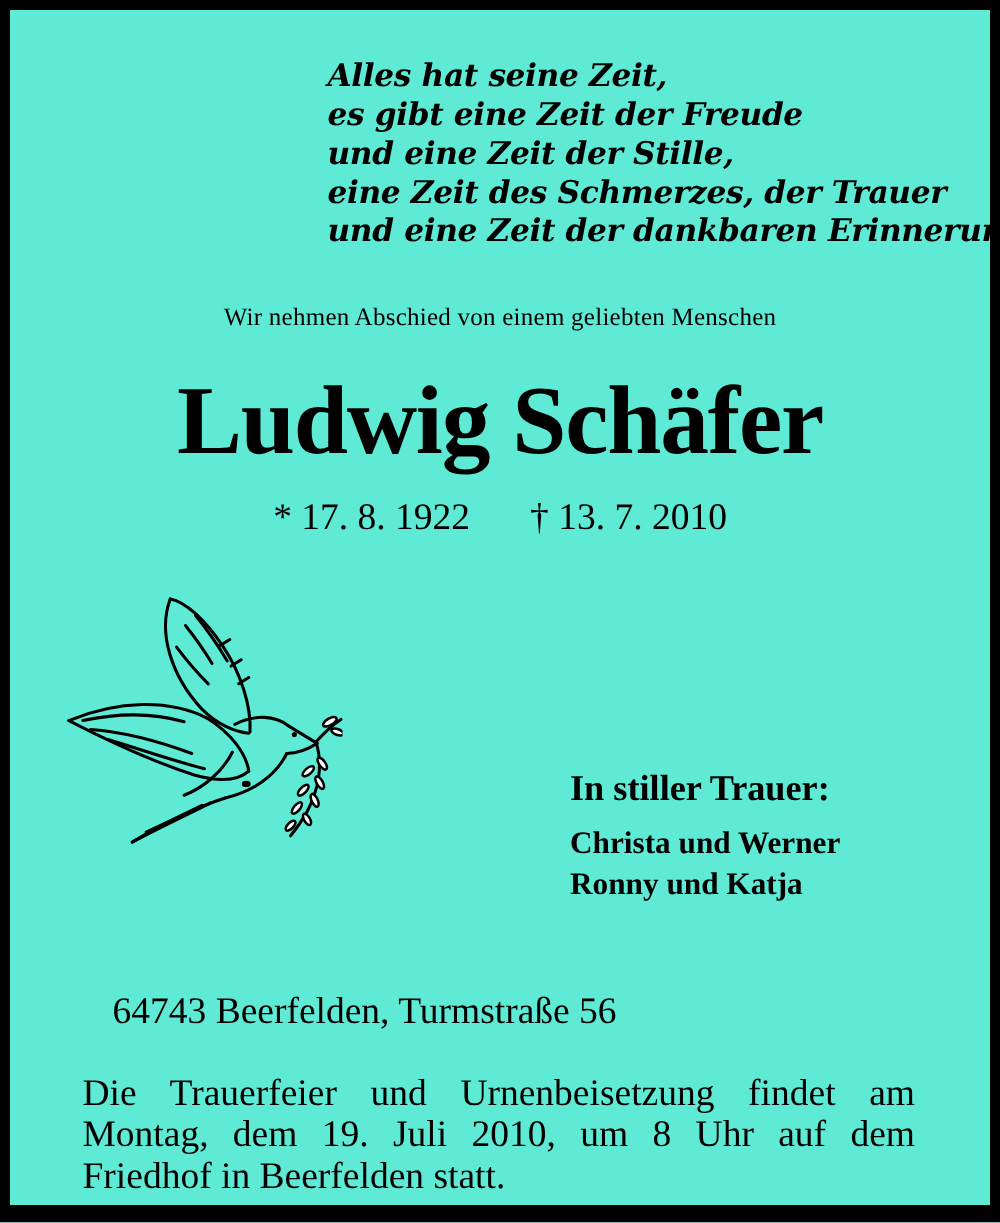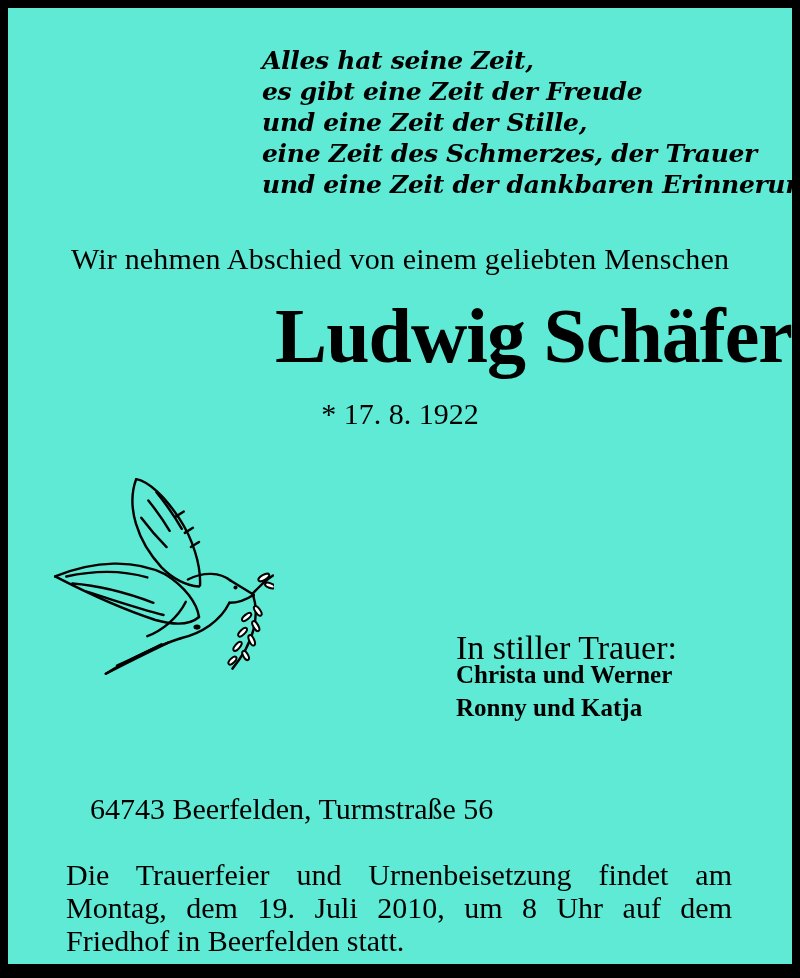--- a/index.html
+++ b/index.html
@@ -24,29 +24,29 @@
     font-weight: 600;
     font-size: 25px;
     line-height: 31px;
     letter-spacing: -0.3px;
     white-space: nowrap;
   }
 
   .intro {
     left: 0; right: 0; top: 236px;
     text-align: center;
-    font-size: 30px;
+    font-size: 20px;
     line-height: 1;
     letter-spacing: 0.2px;
     white-space: nowrap;
   }
 
   .name {
     left: 0; right: 0; top: 289px;
-    text-align: right;
+    text-align: center;
     font-weight: bold;
     font-size: 78px;
     line-height: 1;
     letter-spacing: -1px;
     white-space: nowrap;
   }
 
   .dates {
     left: 0; right: 0; top: 391px;
     display: flex;
@@ -54,24 +54,25 @@
     gap: 48px;
     font-size: 30px;
     line-height: 1;
     white-space: nowrap;
   }
 
   .dove { left: 38px; top: 464px; width: 228px; height: 218px; }
   .dove svg { width: 100%; height: 100%; }
 
   .mourning-heading {
-    left: 448px; top: 623px;
-    font-size: 34px;
+    left: 448px; top: 609px;
+    font-size: 29px;
     line-height: 1;
     white-space: nowrap;
+    font-weight: bold;
   }
   .mourners {
     left: 448px; top: 650px;
     font-size: 25px;
     font-weight: bold;
     line-height: 33px;
     white-space: nowrap;
   }
 
   .address {
@@ -104,20 +105,21 @@
     <div>eine Zeit des Schmerzes, der Trauer</div>
     <div>und eine Zeit der dankbaren Erinnerung!</div>
   </div>
 
   <div class="abs intro">Wir nehmen Abschied von einem geliebten Menschen</div>
 
   <div class="abs name">Ludwig Schäfer</div>
 
   <div class="abs dates">
     <span>* 17. 8. 1922</span>
+    <span>† 13. 7. 2010</span>
   </div>
 
   <div class="abs dove">
     <svg viewBox="0 0 225 215" xmlns="http://www.w3.org/2000/svg" fill="none" stroke="#000000" stroke-width="2.4" stroke-linecap="round">
 
       <path d="M89,7 C79,34 90,68 114,94 C126,106 140,112 151,113"></path>
       <path d="M89,7 C101,9 117,24 131,45 C145,66 153,92 152,112"></path>
       <path d="M101,28 C109,38 116,48 122,58"></path>
       <path d="M94,45 C103,57 111,66 119,74"></path>
       <path d="M109,20 C118,31 127,44 134,56"></path>

